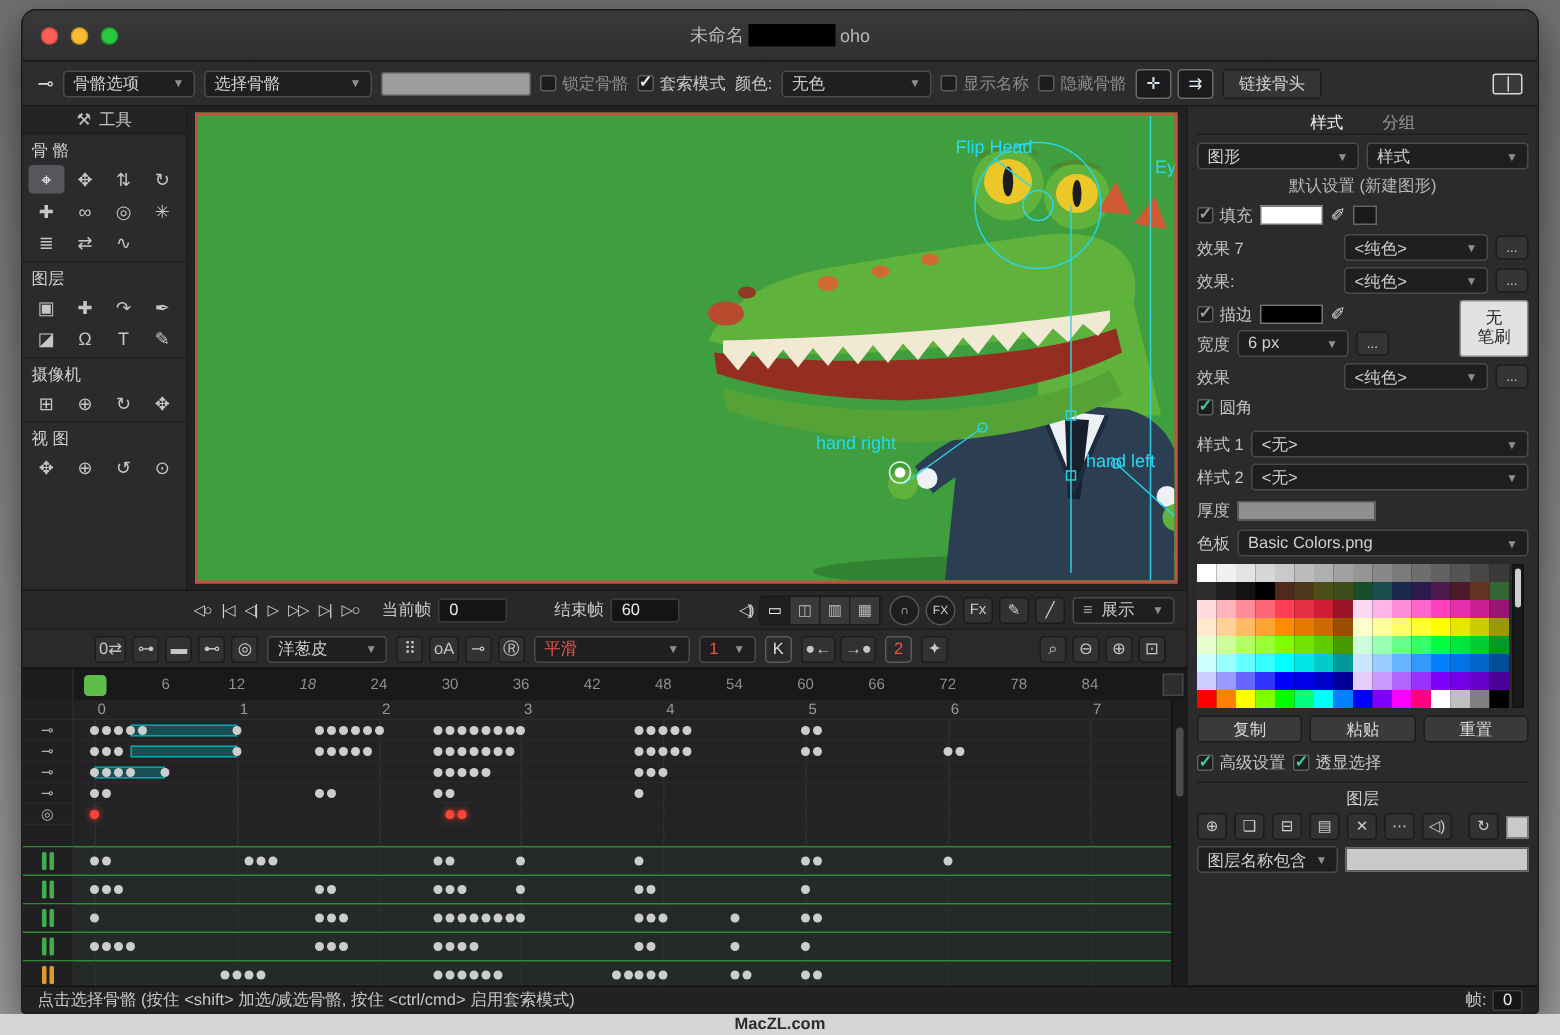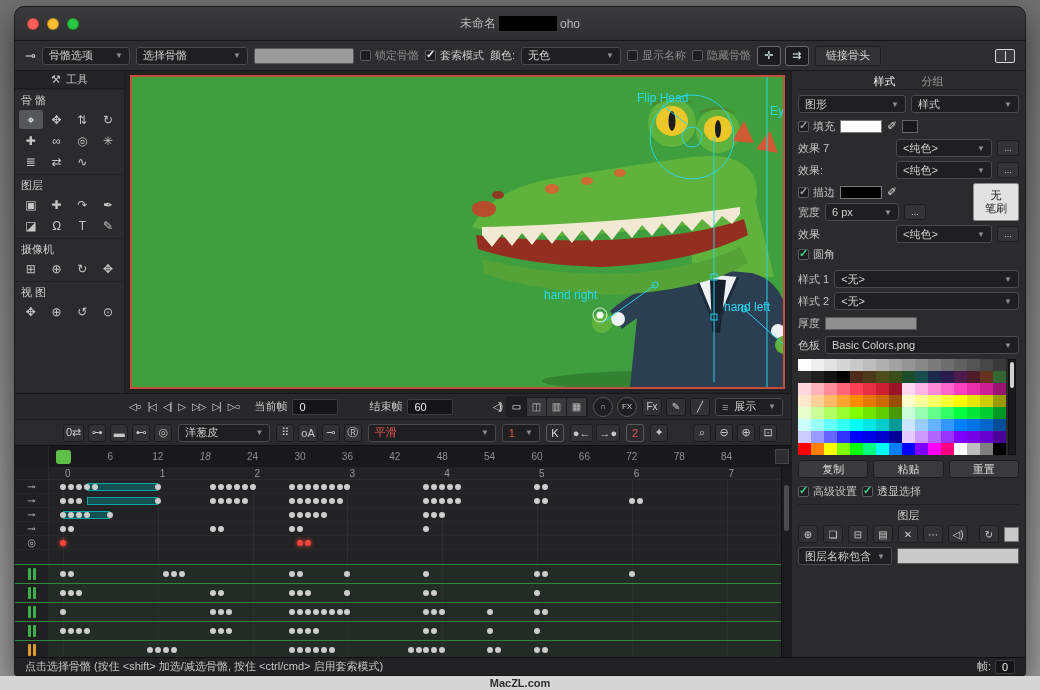--- a/index.html
+++ b/index.html
@@ -346,31 +346,31 @@
         </div>
 
         <div class="tl-toolbar">
           <span id="tlt-left" style="display:inline-flex;gap:4px;">
               <span class="tl-ico">0⇄</span>
               <span class="tl-ico">⊶</span>
               <span class="tl-ico">▬</span>
               <span class="tl-ico">⊷</span>
               <span class="tl-ico">◎</span>
             </span>
-          <div class="dd" style="width:92px">
+          <div class="dd" style="width:80px">
             <span>洋葱皮</span>
               <span class="arr">▼</span>
           </div>
           <span id="tlt-mid" style="display:inline-flex;gap:4px;">
               <span class="tl-ico">⠿</span>
               <span class="tl-ico">oA</span>
               <span class="tl-ico">⊸</span>
               <span class="tl-ico">Ⓡ</span>
             </span>
-          <div class="dd" style="width:128px">
+          <div class="dd" style="width:104px">
             <span class="red">平滑</span>
               <span class="arr">▼</span>
           </div>
           <div class="dd" style="width:38px">
             <span class="red">1</span>
               <span class="arr">▼</span>
           </div>
           <span class="kbox">K</span>
           <span id="tlt-cycle" style="display:inline-flex;gap:3px;">
               <span class="tl-ico">●←</span>
@@ -761,20 +761,21 @@
         <div class="rp-row">
           <div class="dd half">
               <span>图形</span>
               <span class="arr">▼</span>
             </div>
           <div class="dd half">
               <span>样式</span>
               <span class="arr">▼</span>
             </div>
         </div>
+        <div class="rp-sub">默认设置 (新建图形)</div>
         <div class="rp-row">
           <span class="cb gray">
               <span class="box on"></span>
               <span>填充</span>
             </span>
           <span class="swatch sw-fill"></span>
           <span class="dropper">✐</span>
           <span class="sw-mini"></span>
         </div>
         <div class="rp-row">

